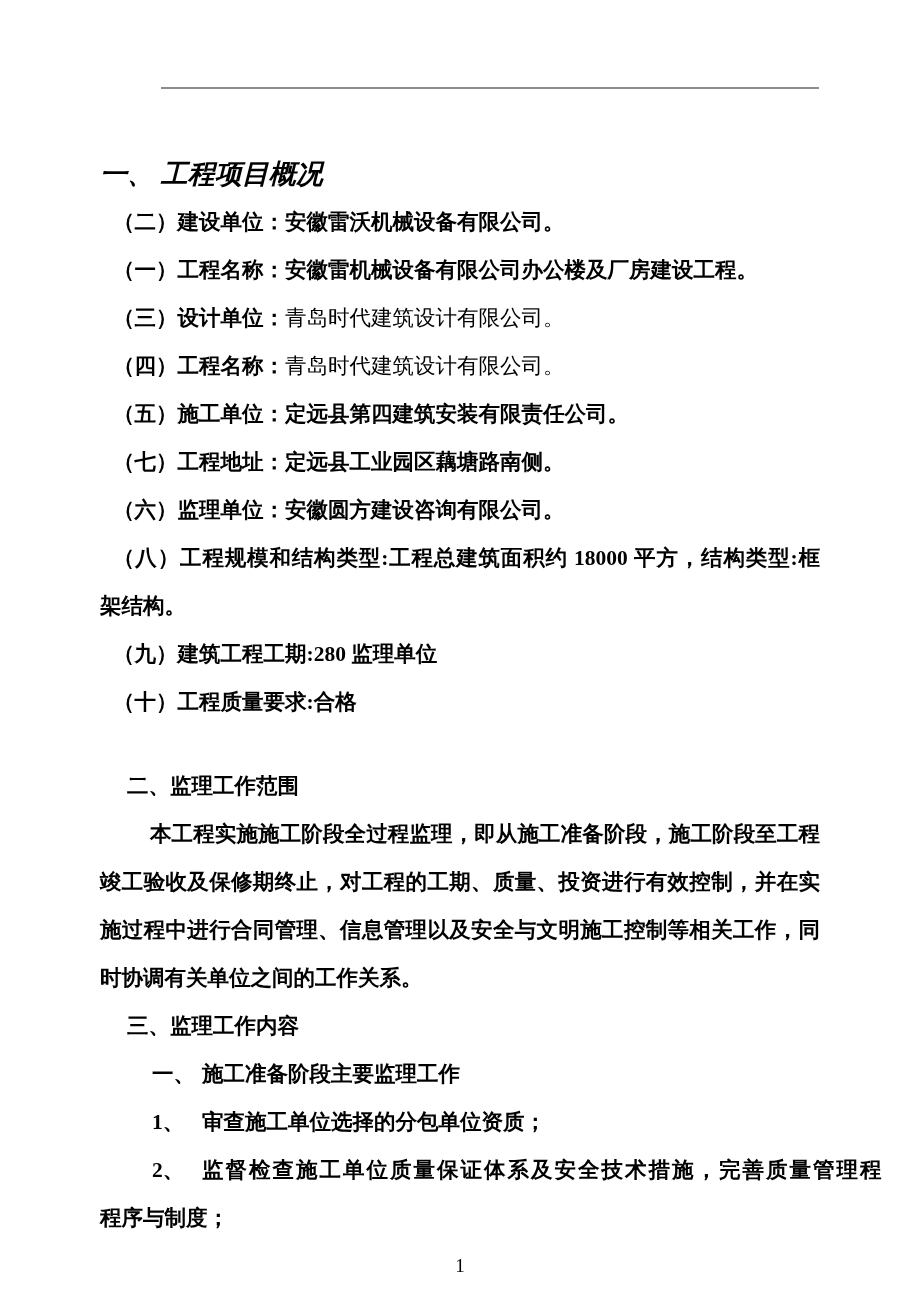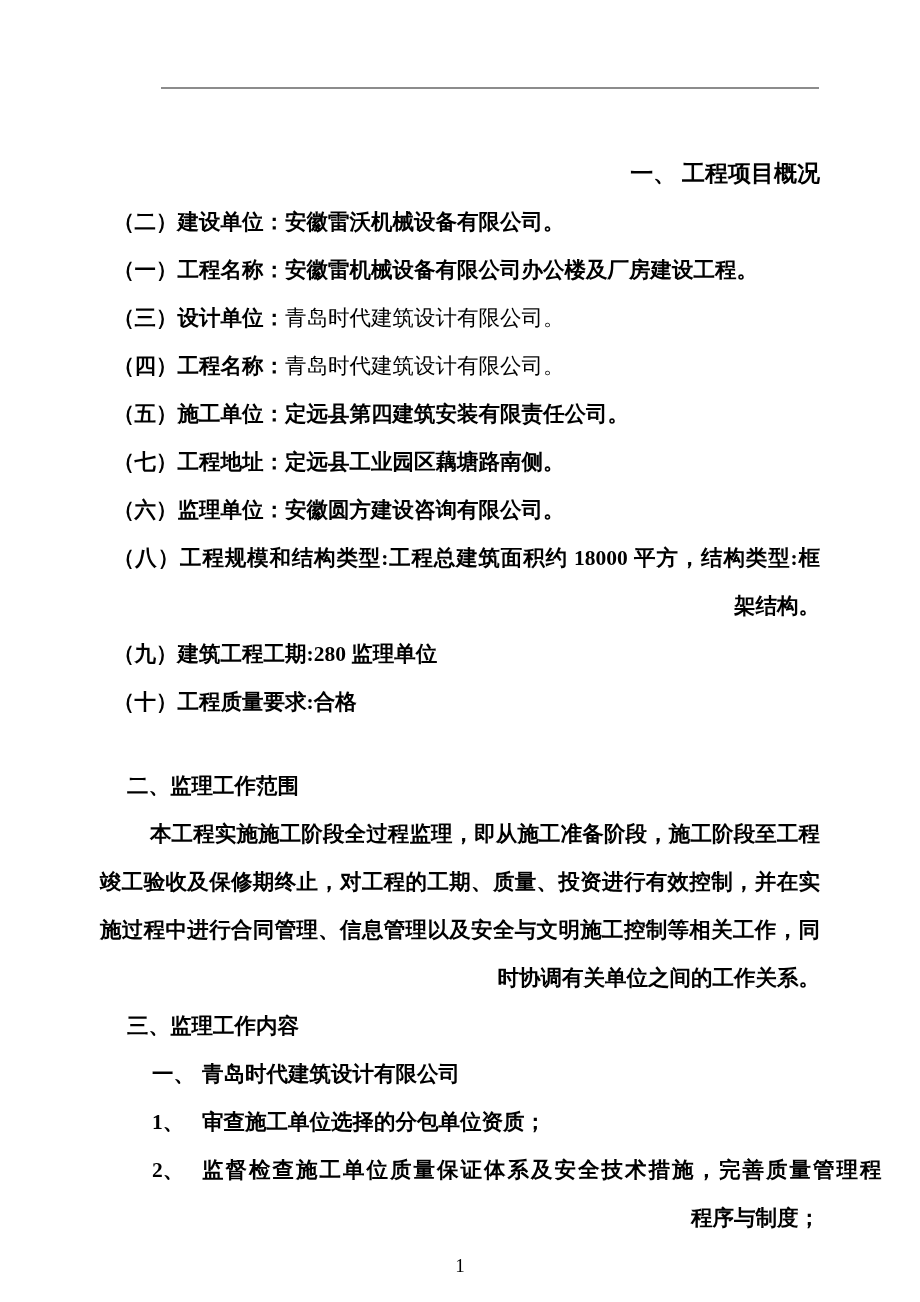--- a/index.html
+++ b/index.html
@@ -23,36 +23,37 @@
   .content {
     position: absolute;
     left: 100px;
     top: 150px;
     width: 720px;
     font-size: 21.5px;
     line-height: 48px;
     font-weight: 700;
   }
   .doc-title {
-    text-align: right;
-    font-size: 23px;
+    text-align: left;
+    font-size: 27px;
     line-height: 48px;
     font-weight: 700;
+    font-style: italic;
   }
   .line { white-space: nowrap; }
   .item-row { padding-left: 13px; }
   .val-regular { font-weight: 400; }
   .justify-full {
     white-space: normal;
     text-align: justify;
     text-align-last: justify;
   }
   .item8-l1 { padding-left: 13px; }
   .para-first { padding-left: 50px; }
-  .flush { padding-left: 0; text-align: right; }
+  .flush { padding-left: 0; }
   .section-heading { padding-left: 3px; margin-left: 24px; }
   .subitem { padding-left: 52px; }
   .subitem .marker {
     display: inline-block;
     width: 50px;
   }
   .spread { letter-spacing: 2px; }
   .spacer-36 { height: 36px; }
   .page-number {
     position: absolute;
@@ -109,21 +110,21 @@
     <div class="line section-heading">二、监理工作范围</div>
 
     <div class="justify-full para-first">本工程实施施工阶段全过程监理，即从施工准备阶段，施工阶段至工程</div>
     <div class="justify-full">竣工验收及保修期终止，对工程的工期、质量、投资进行有效控制，并在实</div>
     <div class="justify-full">施过程中进行合同管理、信息管理以及安全与文明施工控制等相关工作，同</div>
     <div class="line flush">时协调有关单位之间的工作关系。</div>
 
     <div class="line section-heading">三、监理工作内容</div>
 
     <div class="line subitem">
-      <span class="marker">一、</span><span>青岛时代建筑设计有限公司</span>
+      <span class="marker">一、</span><span>施工准备阶段主要监理工作</span>
     </div>
     <div class="line subitem">
       <span class="marker">1、</span><span>审查施工单位选择的分包单位资质；</span>
     </div>
     <div class="line subitem">
       <span class="marker">2、</span><span class="spread">监督检查施工单位质量保证体系及安全技术措施，完善质量管理程</span>
     </div>
     <div class="line flush">程序与制度；</div>
 
   </div>

